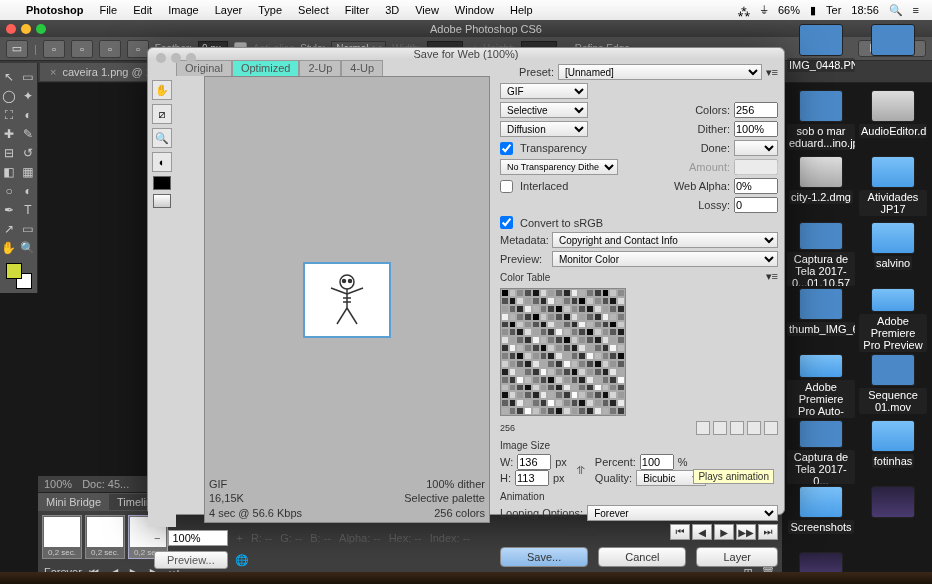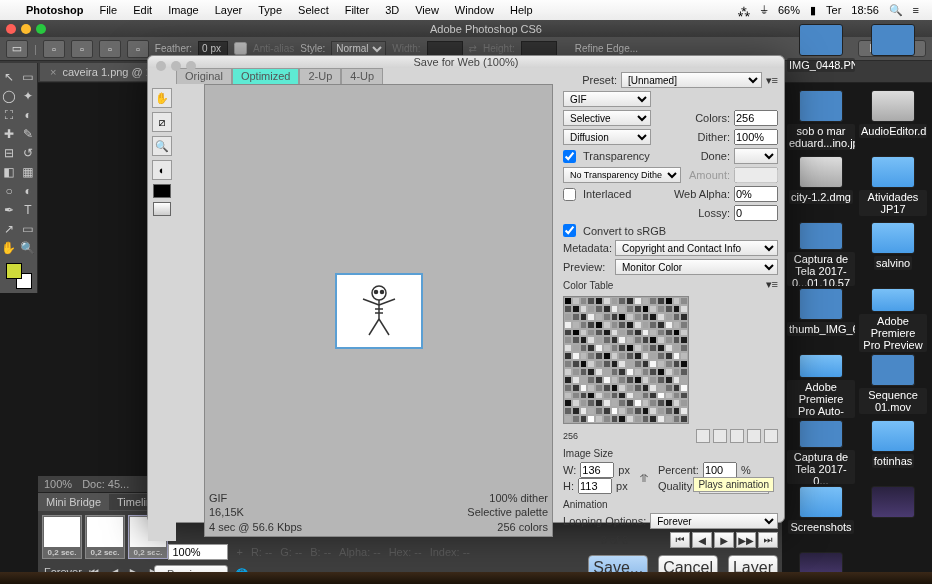--- a/index.html
+++ b/index.html
@@ -41,21 +41,21 @@
 .toolbox .swatch .bg{width:16px;height:16px;background:#fff;border:1px solid #000;position:absolute;bottom:0;right:0;}
 
 
 .desktop { position:absolute; right:0; top:20px; width:150px; bottom:0; display:flex; flex-wrap:wrap; align-content:flex-start; padding:4px; gap:2px;}
 .desk-item { width:70px; height:64px; display:flex; flex-direction:column; align-items:center; justify-content:flex-start; color:#fff; font-size:8px; text-align:center;}
 .desk-item .thumb{width:44px;height:32px;background:#4a88c7;border:1px solid #222;border-radius:3px;margin-bottom:2px;}
 .desk-item .folder{background:linear-gradient(#79c0f7,#4a9ee8);}
 .desk-item .label{line-height:1.1; background:rgba(40,40,40,0.6); padding:1px 2px; border-radius:2px; max-width:68px; overflow:hidden;}
 
 
-.dialog { position:absolute; left:147px; top:55px; width:638px; height:468px; background:#d6d6d6; border:1px solid #888; border-radius:6px; box-shadow:0 8px 40px rgba(0,0,0,0.6); display:flex; flex-direction:column;}
+.dialog { position:absolute; left:147px; top:47px; width:638px; height:468px; background:#d6d6d6; border:1px solid #888; border-radius:6px; box-shadow:0 8px 40px rgba(0,0,0,0.6); display:flex; flex-direction:column;}
 .dialog .dlg-title{height:20px;display:flex;align-items:center;justify-content:center;background:linear-gradient(#ebebeb,#d4d4d4);border-radius:6px 6px 0 0;font-size:11px;color:#444;position:relative;}
 .dialog .dlg-title .traffic{position:absolute;left:8px;top:5px;}
 .dialog .dlg-body{flex:1;display:flex;}
 
 
 .dlg-left{width:435px;display:flex;flex-direction:column;}
 .dlg-tools{width:28px;background:#d6d6d6;display:flex;flex-direction:column;align-items:center;padding:4px 0;gap:4px;}
 .dlg-tools .dt{width:20px;height:20px;border:1px solid #999;background:#e8e8e8;display:flex;align-items:center;justify-content:center;font-size:11px;}
 .dlg-tools .sw{width:18px;height:14px;border:1px solid #666;}
 .dlg-tabs{height:16px;display:flex;background:#d6d6d6;padding-left:28px;gap:0;font-size:10px;}
@@ -86,31 +86,31 @@
 .color-table{width:126px;height:128px;display:grid;grid-template-columns:repeat(16,1fr);grid-template-rows:repeat(16,1fr);border:1px solid #888;margin:2px 0;}
 .color-table div{border:0.5px solid #aaa;}
 .ct-row{display:flex;align-items:center;gap:4px;}
 .ct-count{font-size:9px;}
 .ct-icons{display:flex;gap:3px;margin-left:auto;}
 .ct-icons .ci{width:14px;height:14px;border:1px solid #999;background:#e8e8e8;}
 .img-size-row{display:flex;gap:10px;align-items:center;}
 .anim-ctrl{display:flex;align-items:center;gap:2px;}
 .anim-ctrl .ab{width:20px;height:16px;border:1px solid #999;background:linear-gradient(#fdfdfd,#e0e0e0);display:flex;align-items:center;justify-content:center;font-size:10px;}
 .dlg-buttons{display:flex;gap:10px;justify-content:flex-end;margin-top:4px;}
-.dlg-buttons .btn{padding:3px 4px;border:1px solid #888;border-radius:4px;background:linear-gradient(#fdfdfd,#e0e0e0);font-size:16px;text-decoration:underline;}
+.dlg-buttons .btn{padding:3px 26px;border:1px solid #888;border-radius:4px;background:linear-gradient(#fdfdfd,#e0e0e0);font-size:11px;}
 .dlg-buttons .btn.primary{background:linear-gradient(#b8d8f8,#8ab8e8);}
 .tooltip{position:absolute;background:#ffffc8;border:1px solid #999;padding:1px 4px;font-size:10px;color:#333;right:10px;bottom:30px;}
 
 
 .timeline{position:absolute;left:38px;right:150px;bottom:12px;height:80px;background:#3f3f3f;border-top:1px solid #222;}
 .timeline .tabs{height:18px;background:#535353;display:flex;align-items:center;font-size:10px;color:#ccc;}
 .timeline .tabs .tt{padding:2px 8px;}
 .timeline .tabs .tt.active{background:#3f3f3f;}
 .timeline .frames{display:flex;gap:3px;padding:4px;}
-.timeline .frame{width:40px;height:44px;background:#666;border:1px solid #888;display:flex;flex-direction:column;align-items:center;font-weight:bold;}
+.timeline .frame{width:40px;height:44px;background:#666;border:1px solid #888;display:flex;flex-direction:column;align-items:center;}
 .timeline .frame.sel{background:#777;border-color:#aac;}
 .timeline .frame .fimg{width:36px;height:30px;background:#fff;margin:1px;}
 .timeline .frame .ftime{font-size:8px;color:#ccc;}
 .timeline .ctrl{display:flex;align-items:center;gap:4px;padding:2px 6px;font-size:10px;color:#ccc;}
 .timeline .ctrl .cb{width:16px;height:14px;display:flex;align-items:center;justify-content:center;color:#ccc;}
 
 .footer-status{position:absolute;left:38px;bottom:92px;height:16px;width:210px;background:#3f3f3f;color:#aaa;font-size:9px;display:flex;align-items:center;padding:0 6px;gap:10px;}
 
 .bottom-strip{position:absolute;left:0;right:0;bottom:0;height:12px;background:linear-gradient(#3a2818,#1a1208);}
 

